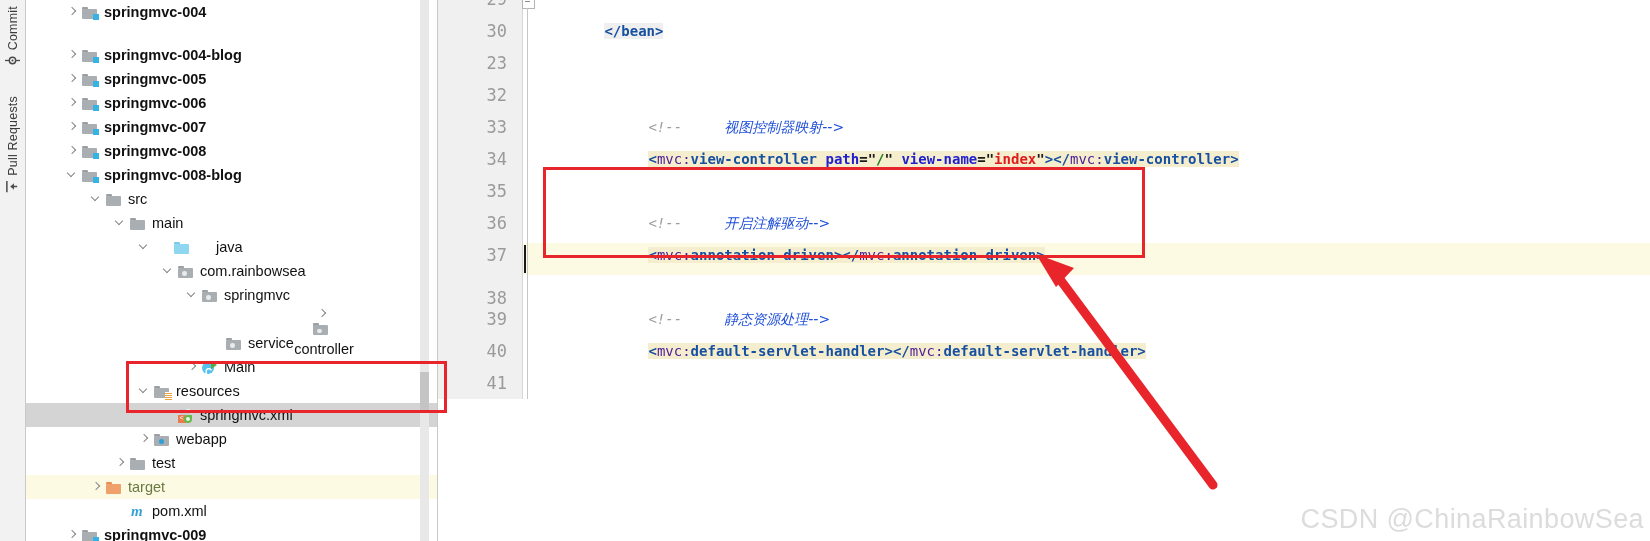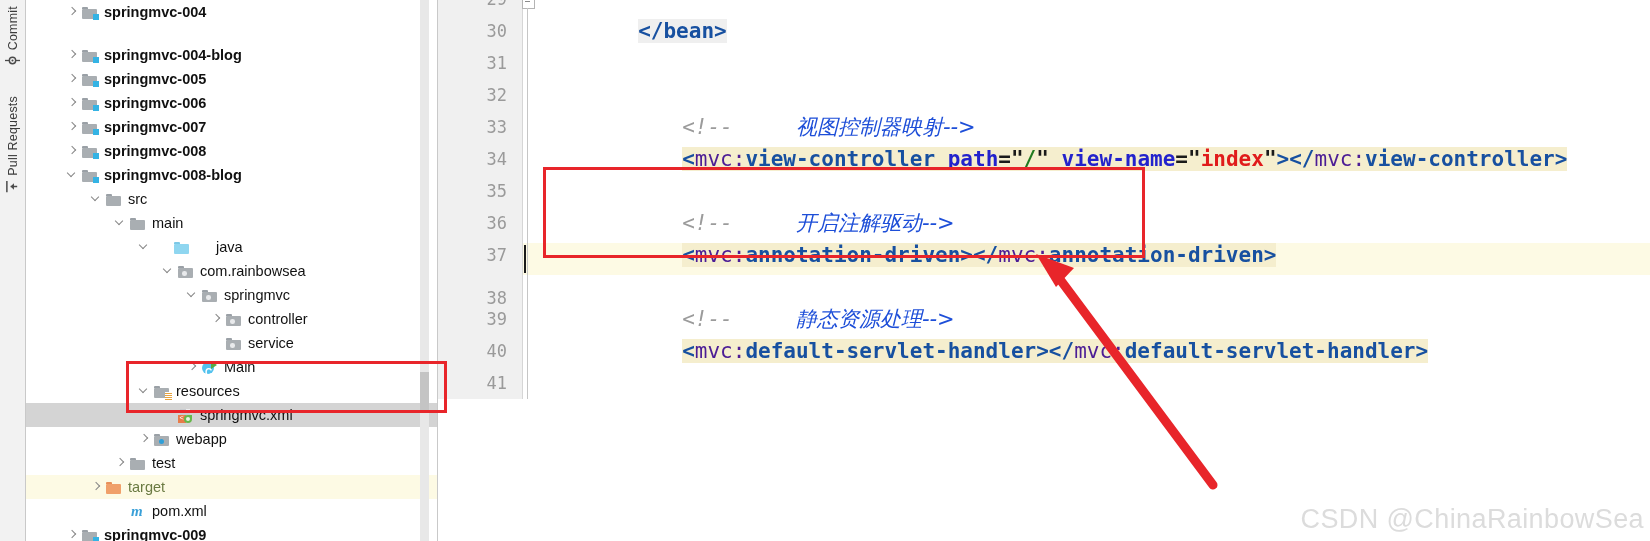--- a/index.html
+++ b/index.html
@@ -109,21 +109,21 @@
   .ln{
     position:absolute;left:0;width:85px;height:32px;line-height:32px;
     text-align:right;padding-right:16px;box-sizing:border-box;
     font-family:"DejaVu Sans Mono","Liberation Mono",monospace;
     font-size:17px;color:#9a9a9a;
   }
   .caret-band{position:absolute;left:0;width:100%;height:32px;background:#fdfae4;}
   .code{
     position:absolute;left:85px;top:0;right:12px;height:541px;
     font-family:"DejaVu Sans Mono","Liberation Mono",monospace;
-    font-size:21px;
+    font-size:14px;
   }
   .cl{position:absolute;left:0;height:32px;line-height:32px;white-space:pre;}
   .hl{background:#f5eece;}
   .fold{position:absolute;width:11px;height:11px;border:1px solid #b4b4b4;background:#fff;}
   .fold::before{content:"";position:absolute;left:2px;top:4px;width:5px;height:1px;background:#8a8a8a;}
   .fold-end{position:absolute;width:11px;height:9px;}
   .fold-end::before{content:"";position:absolute;left:0;top:0;width:0;height:0;
     border-left:5.5px solid transparent;border-right:5.5px solid transparent;border-bottom:5px solid #b4b4b4;}
   .fold-end::after{content:"";position:absolute;left:1.4px;top:1.6px;width:0;height:0;
     border-left:4px solid transparent;border-right:4px solid transparent;border-bottom:3.6px solid #fff;}
@@ -305,21 +305,21 @@
           <span class="chev open"></span>
           <span class="ico">
             <span class="fld gray">
               <span class="tab"></span>
               <span class="body"></span>
               <span class="pkg-dot"></span>
             </span>
           </span>
           <span class="lbl">springmvc</span>
         </div>
-        <div class="row" style="padding-left: 184px;">
+        <div class="row" style="padding-left: 184px; flex-direction: column;">
           <span class="chev "></span>
           <span class="ico">
             <span class="fld gray">
               <span class="tab"></span>
               <span class="body"></span>
               <span class="pkg-dot"></span>
             </span>
           </span>
           <span class="lbl">controller</span>
         </div>
@@ -430,21 +430,21 @@
     <div class="tree-divider"></div>
   </div>
 
   <div class="editor">
 
     <div class="caret-band" style="top:243px;"></div>
 
     <div class="gutter" id="gutter">
         <div class="ln" style="top: -17px;">29</div>
         <div class="ln" style="top: 15px;">30</div>
-        <div class="ln" style="top: 47px;">31</div>
+        <div class="ln" style="top: 47px;">23</div>
         <div class="ln" style="top: 79px;">32</div>
         <div class="ln" style="top: 111px;">33</div>
         <div class="ln" style="top: 143px;">34</div>
         <div class="ln" style="top: 175px;">35</div>
         <div class="ln" style="top: 207px;">36</div>
         <div class="ln" style="top: 239px;">37</div>
         <div class="ln" style="top: 282px; padding-left: 40px;">38</div>
         <div class="ln" style="top: 303px;">39</div>
         <div class="ln" style="top: 335px;">40</div>
         <div class="ln" style="top: 367px;">41</div>

